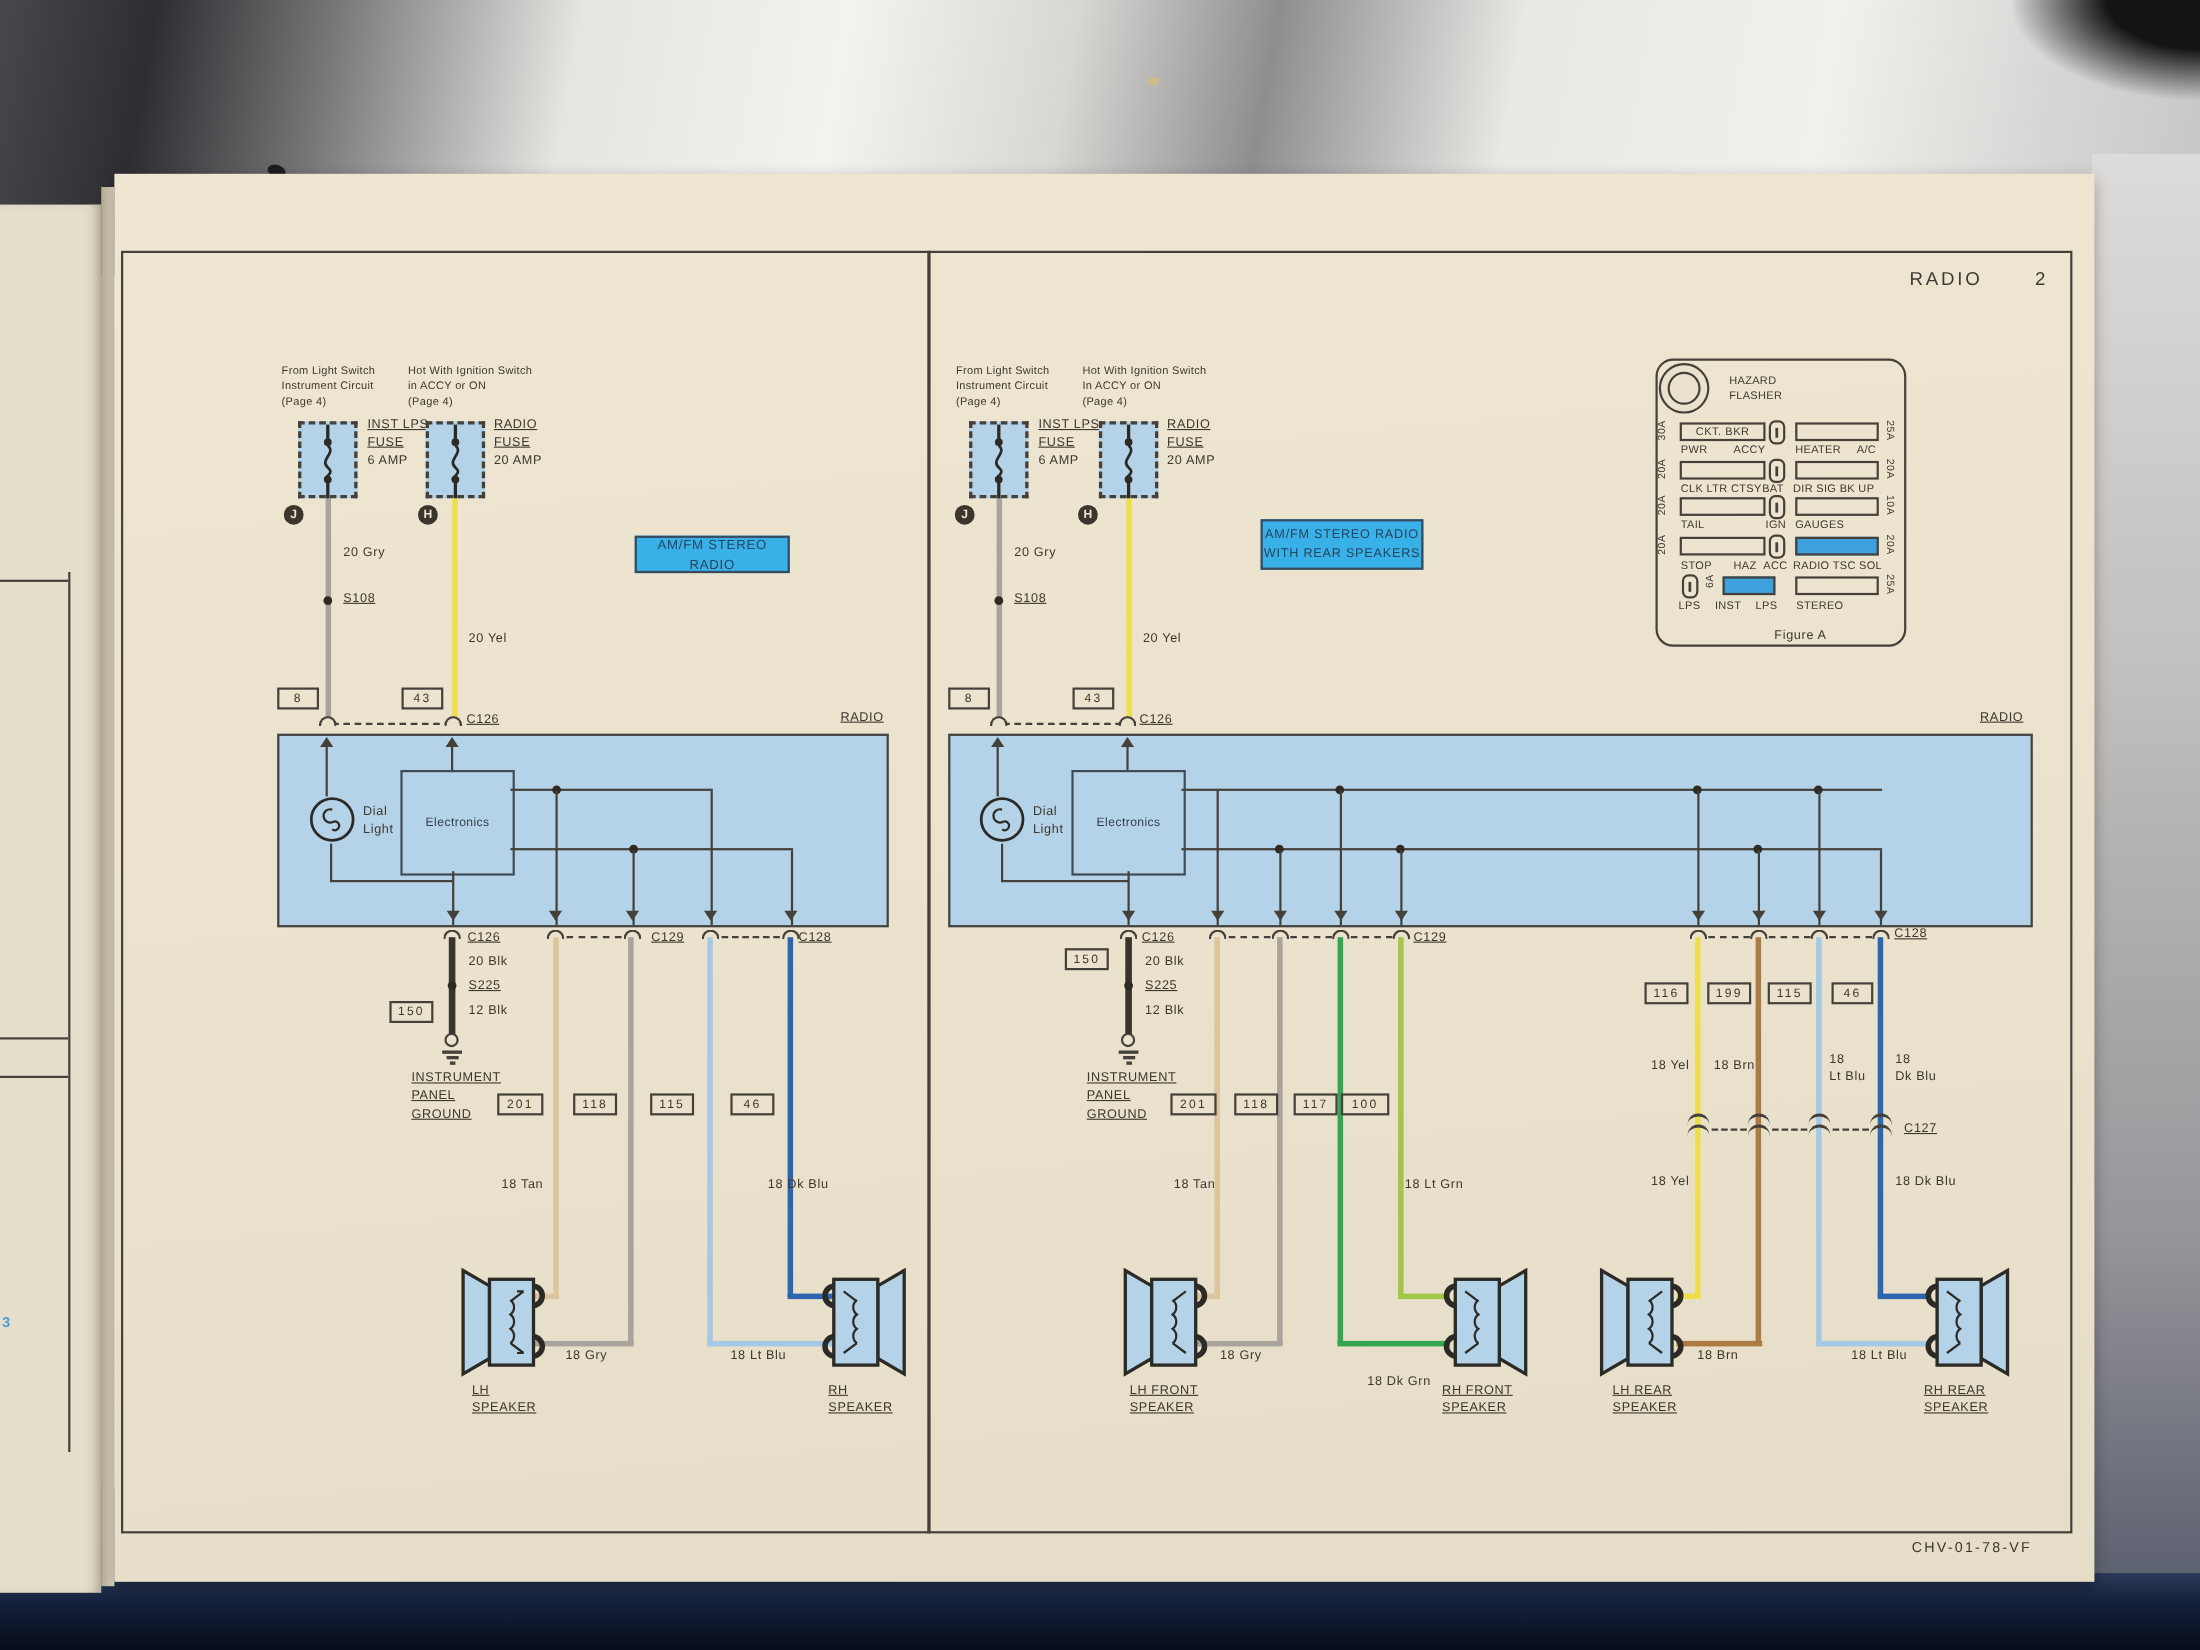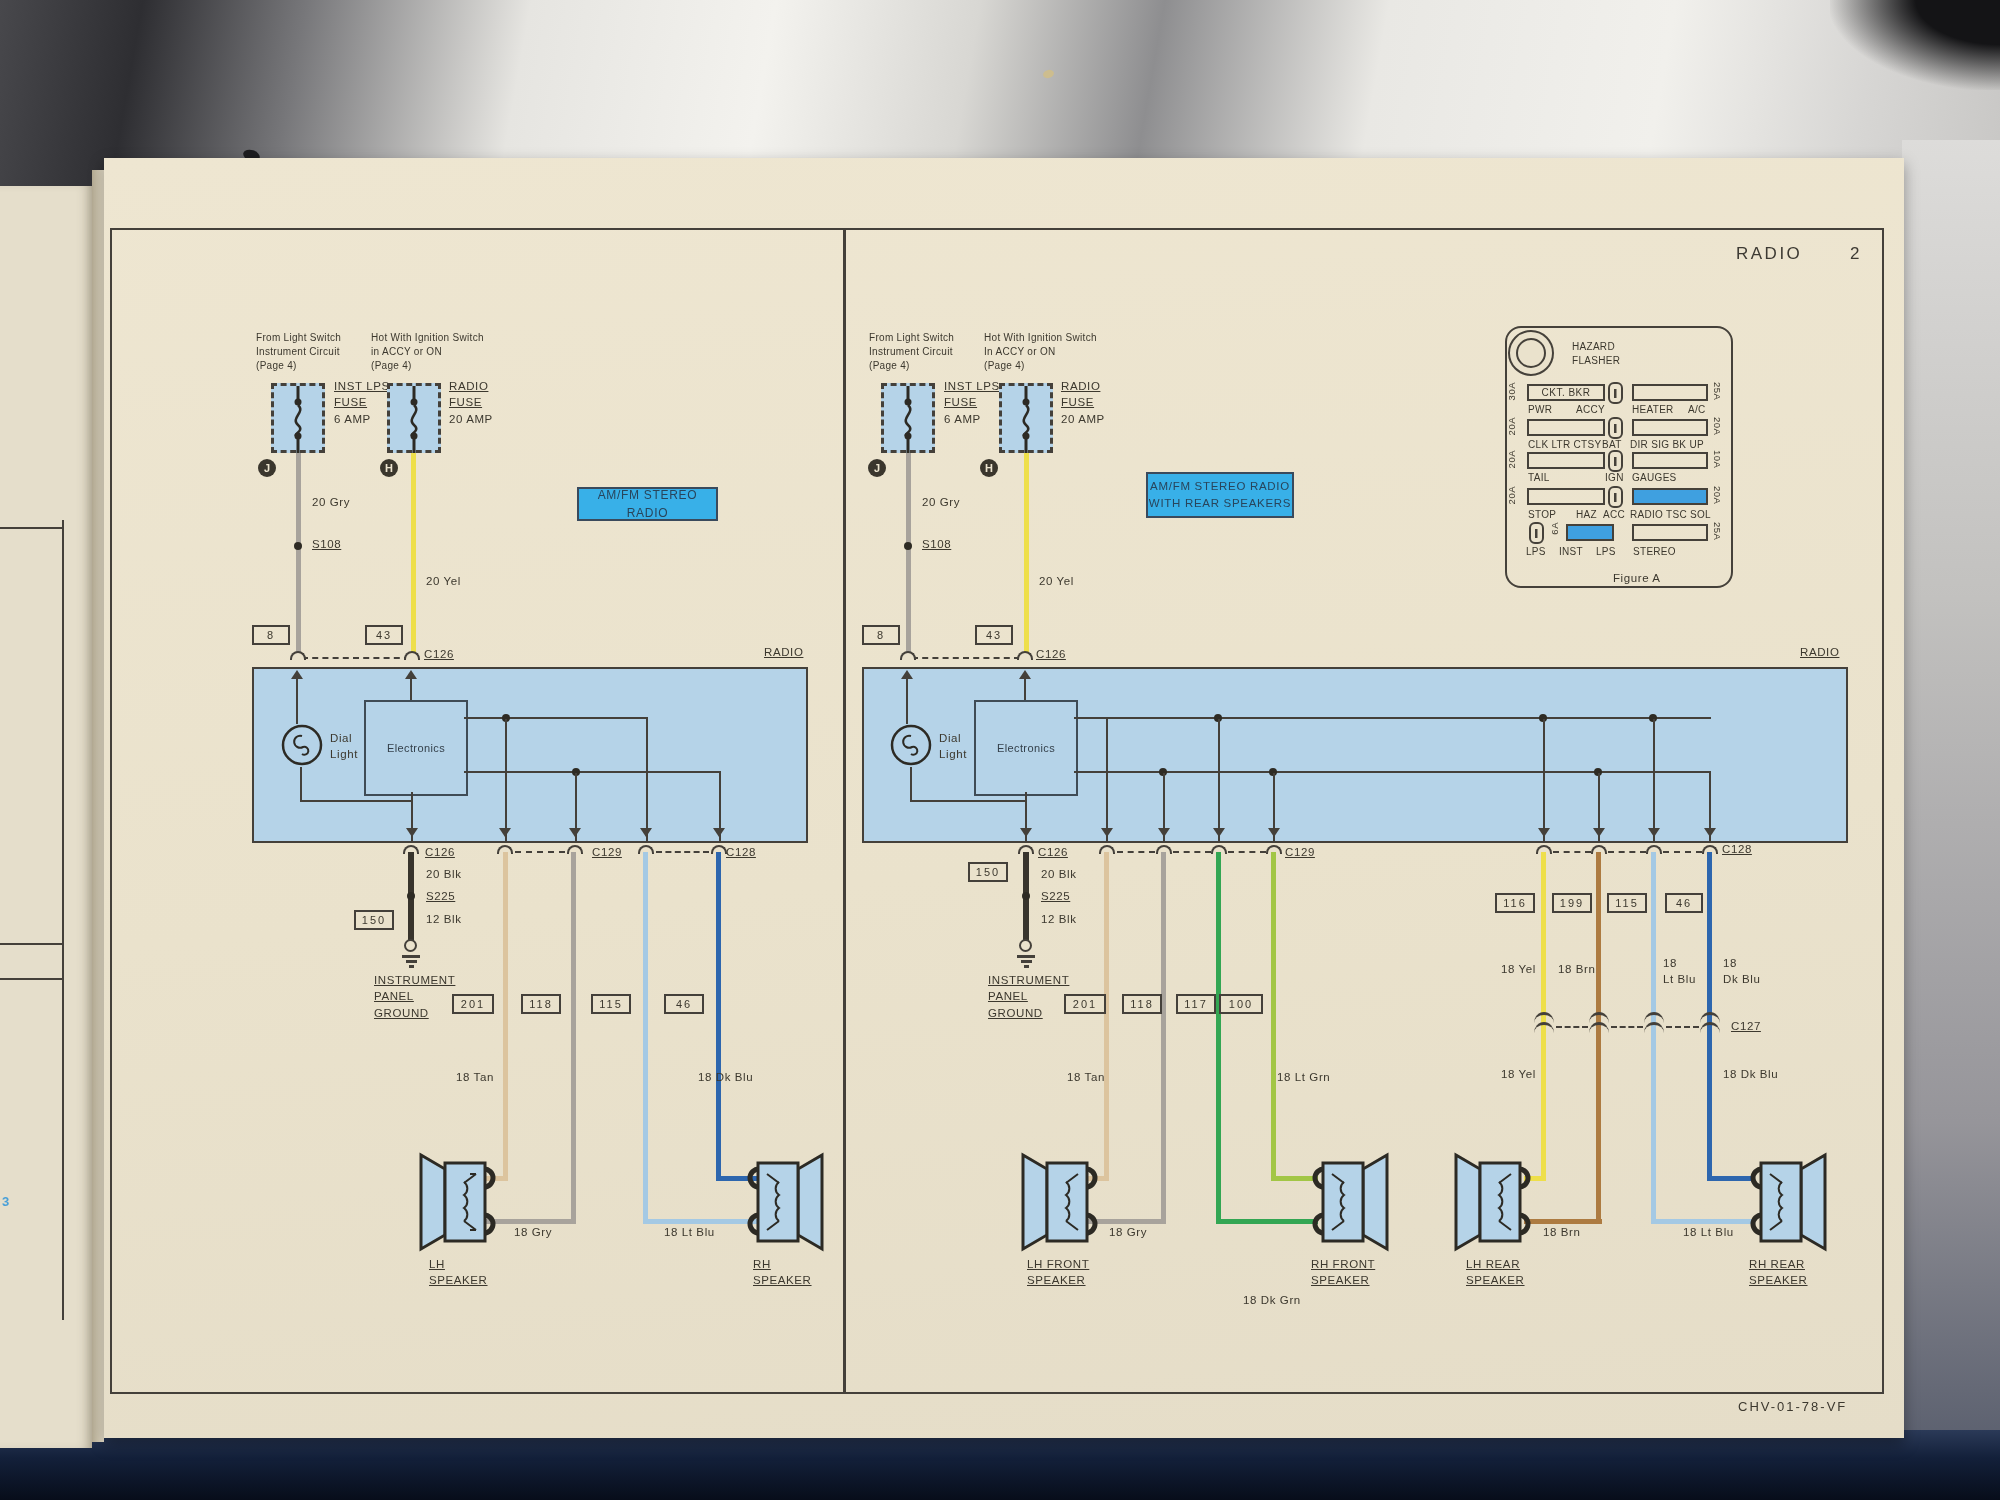--- a/index.html
+++ b/index.html
@@ -399,21 +399,21 @@
     <div class="wv w-lg" style="left:1271px;top:852px;height:327px"></div>
     <div class="wh w-lg" style="left:1271px;top:1176px;width:47px"></div>
 
     <div class="nbox" style="left:1064px;top:994px;width:42px">201</div>
     <div class="nbox" style="left:1122px;top:994px;width:40px">118</div>
     <div class="nbox" style="left:1176px;top:994px;width:40px">117</div>
     <div class="nbox" style="left:1219px;top:994px;width:44px">100</div>
     <div class="t" style="left:1067px;top:1069px">18 Tan</div>
     <div class="t" style="left:1277px;top:1069px">18 Lt Grn</div>
     <div class="t" style="left:1109px;top:1224px">18 Gry</div>
-    <div class="t" style="left:1243px;top:1292px">18 Dk Grn</div>
+    <div class="t" style="left:1243px;top:1248px">18 Dk Grn</div>
 
     <div class="wv w-yel" style="left:1541px;top:852px;height:327px"></div>
     <div class="wh w-yel" style="left:1524px;top:1176px;width:22px"></div>
     <div class="wv w-br" style="left:1596px;top:852px;height:370px"></div>
     <div class="wh w-br" style="left:1524px;top:1219px;width:78px"></div>
     <div class="wv w-lb" style="left:1651px;top:852px;height:370px"></div>
     <div class="wh w-lb" style="left:1651px;top:1219px;width:102px"></div>
     <div class="wv w-db" style="left:1707px;top:852px;height:327px"></div>
     <div class="wh w-db" style="left:1707px;top:1176px;width:48px"></div>
 

